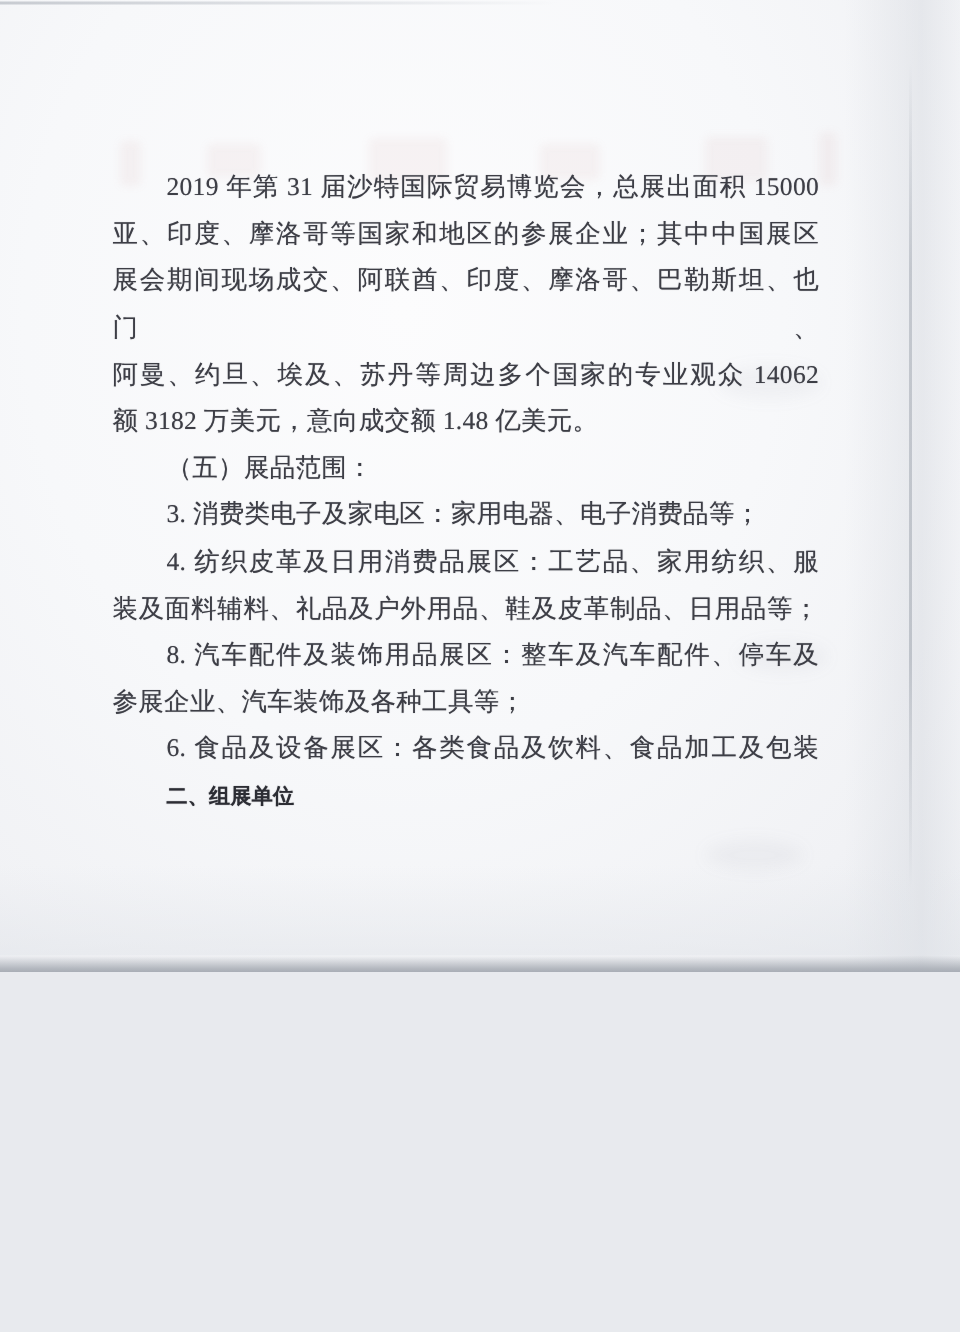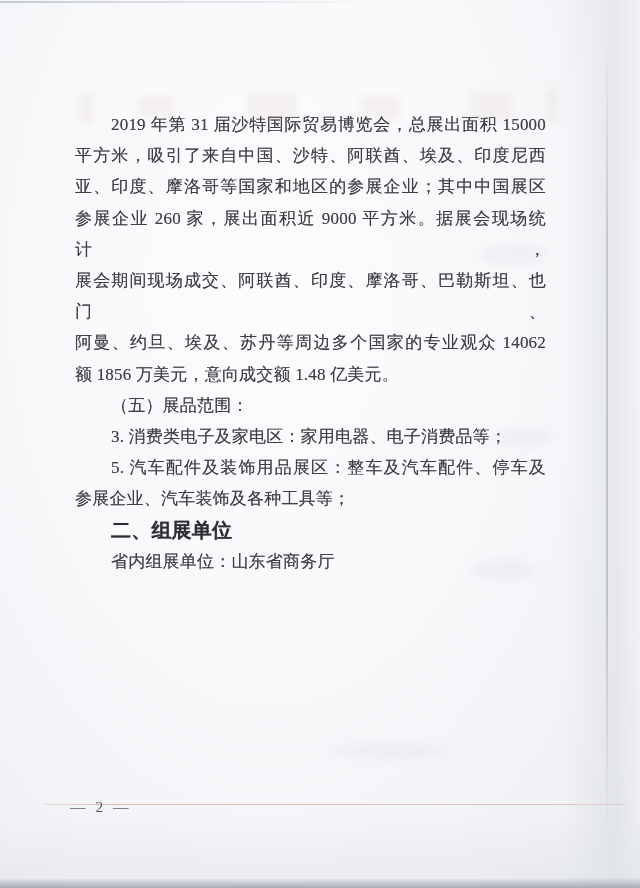--- a/index.html
+++ b/index.html
@@ -2,21 +2,21 @@
 <html><head>
 <meta charset="utf-8">
 <style>
   html,body{margin:0;padding:0;}
   body{
     width:640px;height:888px;
     font-family:"Liberation Serif","DejaVu Serif",serif;
     background:#e8eaee;
   }
   .page{
-    position:relative;width:640px;height:888px;overflow:hidden;
+    position:relative;width:640px;height:648px;overflow:hidden;
     background:
       linear-gradient(90deg, rgba(255,255,255,0) 88%, rgba(205,209,216,.35) 96%, rgba(235,237,241,.2) 100%),
       radial-gradient(ellipse at 42% 32%, #fcfcfd 0%, #f7f8fa 48%, #f1f2f5 80%, #eaecf0 100%);
   }
   
   .edge-top{position:absolute;top:1px;left:0;width:372px;height:2px;
     background:linear-gradient(90deg, rgba(175,180,188,.65), rgba(200,204,210,.35) 70%, rgba(200,204,210,0));}
   .edge-right{position:absolute;top:42px;bottom:56px;right:32px;width:2px;
     background:linear-gradient(180deg, rgba(185,190,198,0), rgba(165,171,180,.55) 25%, rgba(165,171,180,.6) 72%, rgba(165,171,180,0));}
   .edge-bottom{position:absolute;left:0;right:0;bottom:0;height:11px;
@@ -42,21 +42,21 @@
   .content{position:absolute;left:75px;top:109px;width:471px;color:#3d3e46;}
   .line{
     min-height:31.2px;line-height:31.2px;font-size:17px;
     letter-spacing:.2px;white-space:normal;
     text-shadow:0 0 .6px rgba(61,62,70,.55);
   }
   .fill{text-align:justify;text-align-last:justify;text-justify:inter-character;}
   .ind{text-indent:36px;}
   .bold-head .line{
     font-family:Liberation Sans, sans-serif;
-    font-weight:700;color:#2c2d34;font-size:20px;
+    font-weight:700;color:#2c2d34;font-size:14px;
     text-shadow:0 0 .7px rgba(44,45,52,.6);
   }
   
   .footer-line{position:absolute;left:44px;right:16px;top:804px;height:1px;
     background:linear-gradient(90deg, rgba(207,145,131,.25), rgba(207,145,131,.6) 12%, rgba(207,145,131,.5) 85%, rgba(207,145,131,.3));}
   .page-number{position:absolute;left:70px;top:798px;
     font-size:15.5px;letter-spacing:3px;color:#585a61;
     font-family:"Liberation Serif","DejaVu Serif",serif;}
 </style>
 </head>
@@ -80,57 +80,57 @@
 
   <div class="noise n1"></div>
   <div class="noise n2"></div>
   <div class="noise n3"></div>
   <div class="noise n4"></div>
 
   <div class="content">
 
     <div>
       <div class="line fill ind">2019 年第 31 届沙特国际贸易博览会，总展出面积 15000</div>
-      <div class="line fill">平方米，吸引了来自中国、沙特、阿联酋、埃及、印度尼西</div>
       <div class="line fill">亚、印度、摩洛哥等国家和地区的参展企业；其中中国展区</div>
-      <div class="line fill">参展企业 260 家，展出面积近 9000 平方米。据展会现场统计，</div>
       <div class="line fill">展会期间现场成交、阿联酋、印度、摩洛哥、巴勒斯坦、也门、</div>
       <div class="line fill">阿曼、约旦、埃及、苏丹等周边多个国家的专业观众 14062</div>
-      <div class="line">额 1856 万美元，意向成交额 1.48 亿美元。</div>
+      <div class="line">额 3182 万美元，意向成交额 1.48 亿美元。</div>
     </div>
 
     <div>
       <div class="line ind">（五）展品范围：</div>
     </div>
 
     <div>
     </div>
 
     <div>
     </div>
 
     <div>
       <div class="line ind">3. 消费类电子及家电区：家用电器、电子消费品等；</div>
     </div>
 
+    <div>
+      <div class="line fill ind">4. 纺织皮革及日用消费品展区：工艺品、家用纺织、服</div>
+      <div class="line fill">装及面料辅料、礼品及户外用品、鞋及皮革制品、日用品等；</div>
+    </div>
 
     <div>
-      <div class="line fill ind">5. 汽车配件及装饰用品展区：整车及汽车配件、停车及</div>
+      <div class="line fill ind">8. 汽车配件及装饰用品展区：整车及汽车配件、停车及</div>
       <div class="line">参展企业、汽车装饰及各种工具等；</div>
     </div>
 
     <div>
+      <div class="line fill ind">6. 食品及设备展区：各类食品及饮料、食品加工及包装</div>
     </div>
 
     <div class="bold-head">
       <div class="line ind">二、组展单位</div>
     </div>
 
-    <div>
-      <div class="line ind">省内组展单位：山东省商务厅</div>
-    </div>
 
   </div>
 
   <div class="footer-line"></div>
   <div class="page-number">— 2 —</div>
 
 </div>
 
 </body></html>

